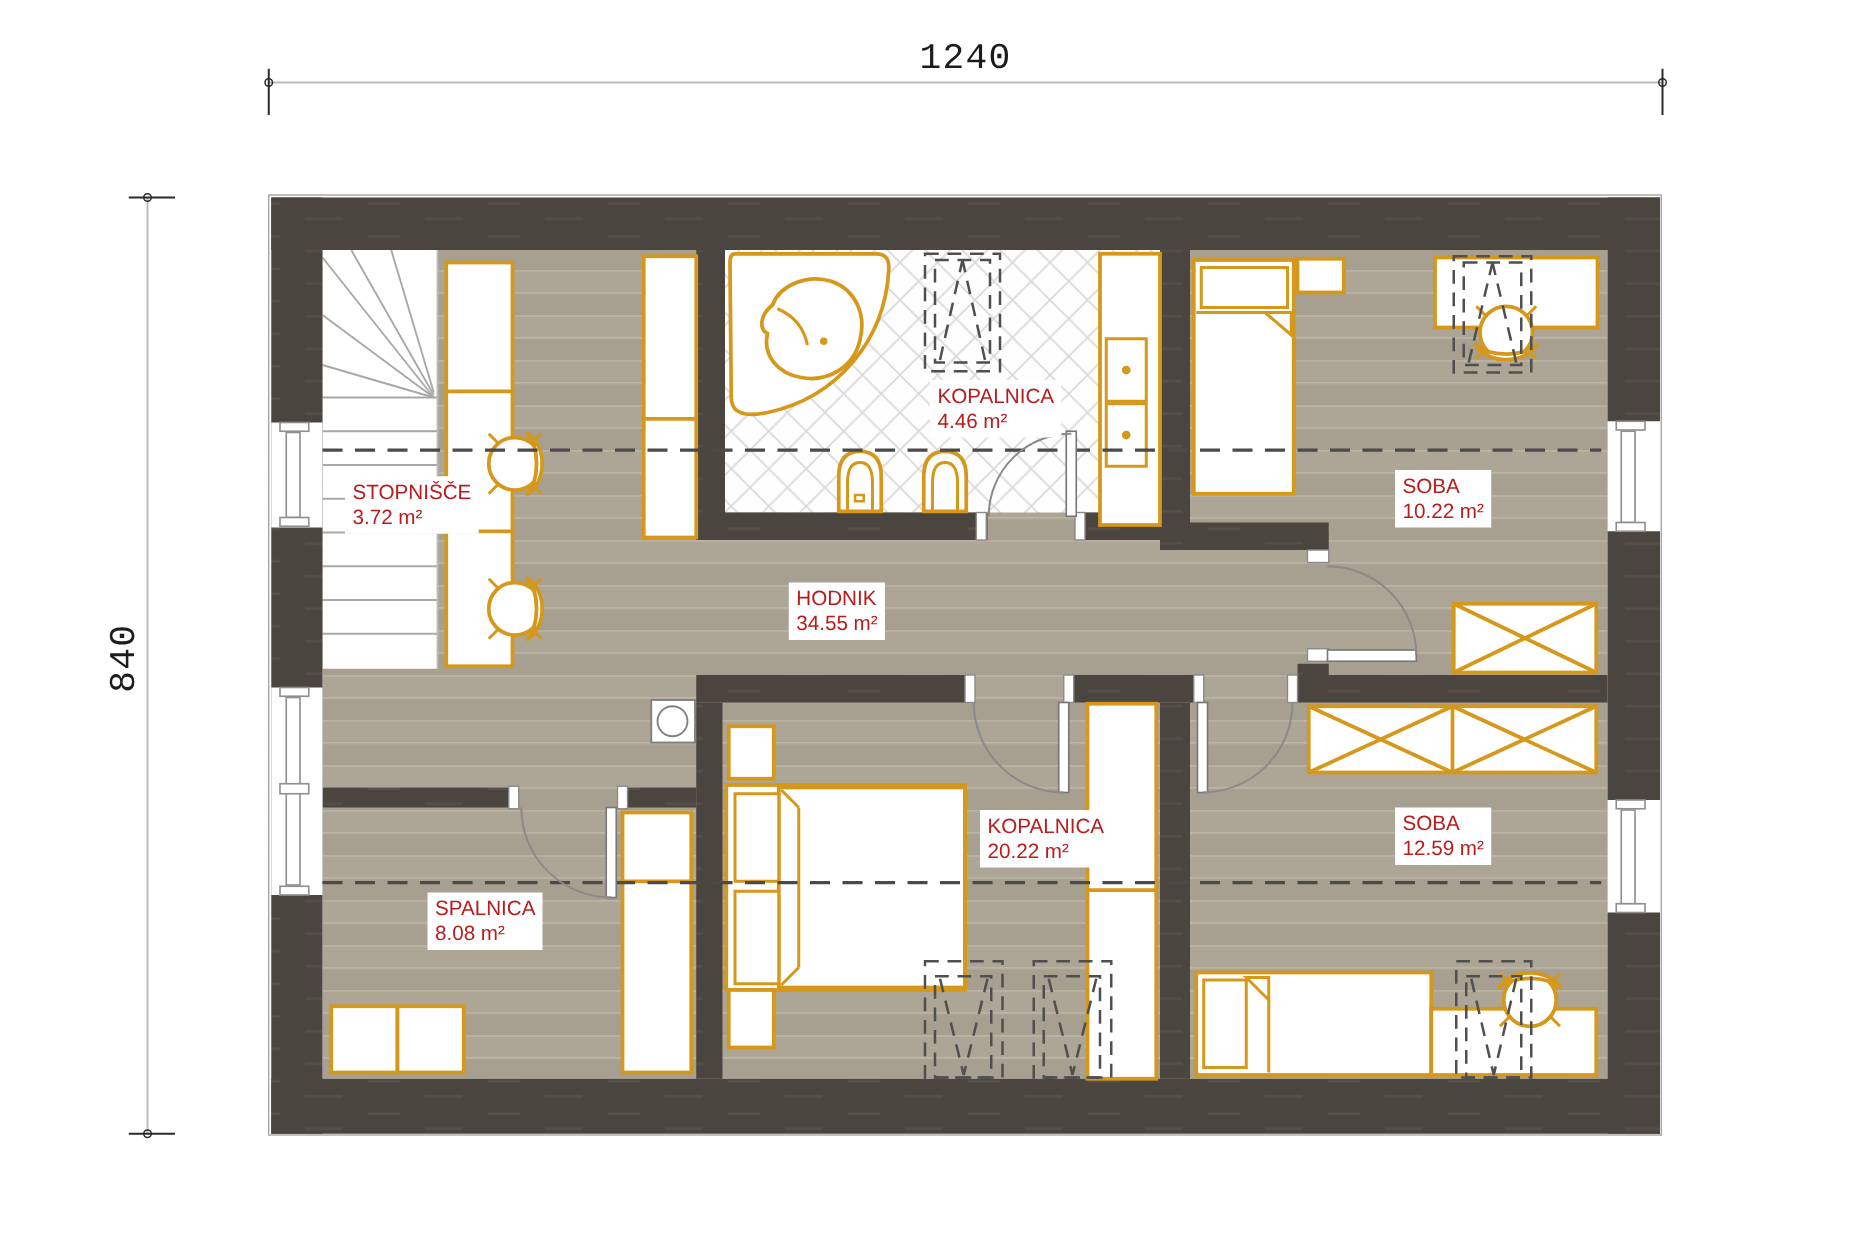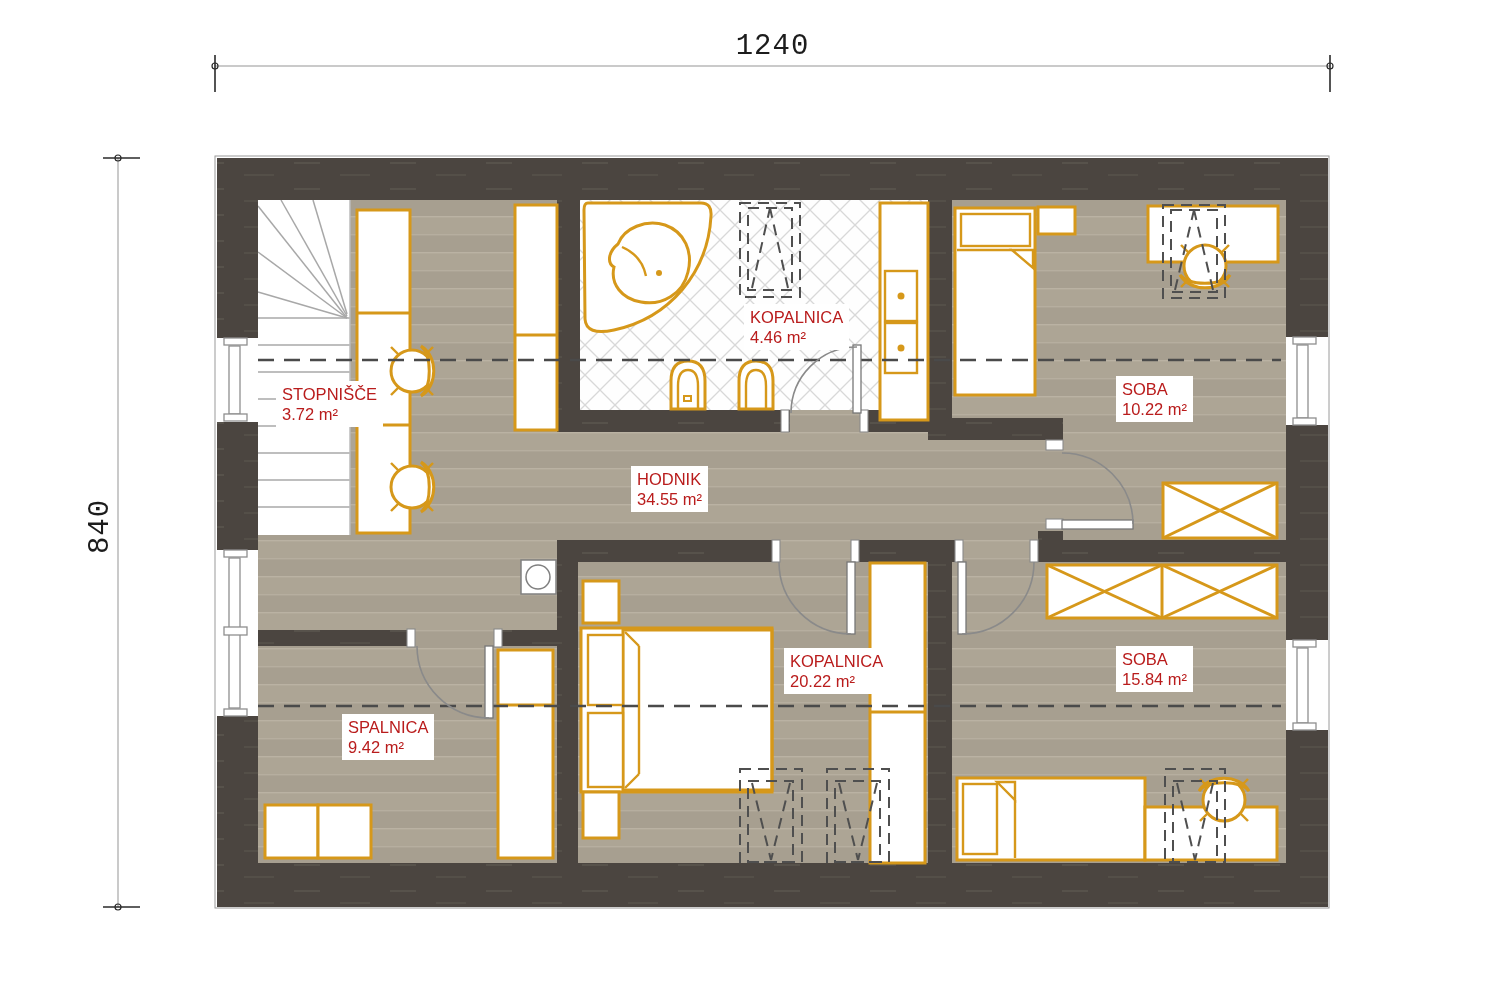--- a/index.html
+++ b/index.html
@@ -316,20 +316,20 @@
 <div class="room-label" style="left:631px;top:466px">
   <div>HODNIK</div>
   <div>34.55 m²</div>
 </div>
 <div class="room-label" style="left:784px;top:648px">
   <div>KOPALNICA</div>
   <div>20.22 m²</div>
 </div>
 <div class="room-label" style="left:1116px;top:646px">
   <div>SOBA</div>
-  <div>15.84 m²</div>
+  <div>12.59 m²</div>
 </div>
 <div class="room-label" style="left:342px;top:714px">
   <div>SPALNICA</div>
-  <div>9.42 m²</div>
+  <div>8.08 m²</div>
 </div>
 
 </div>
 
 </body></html>

